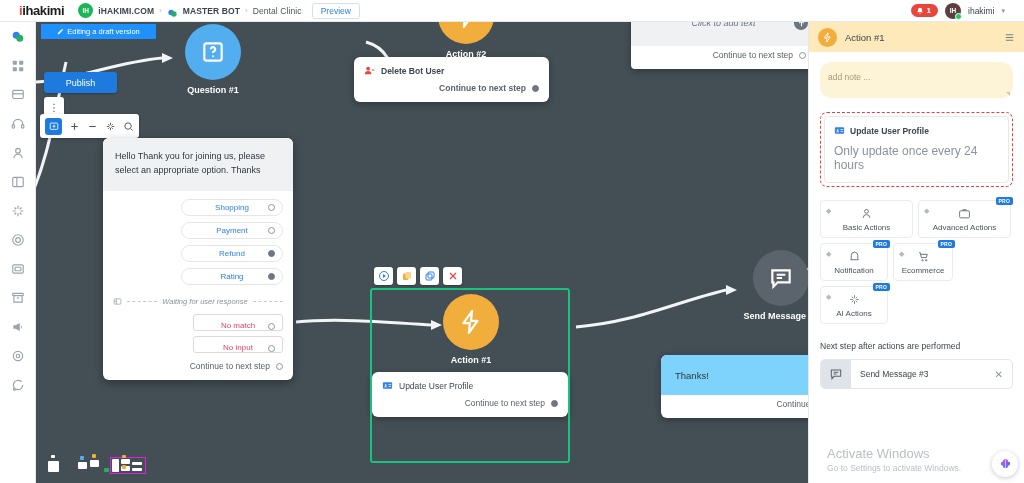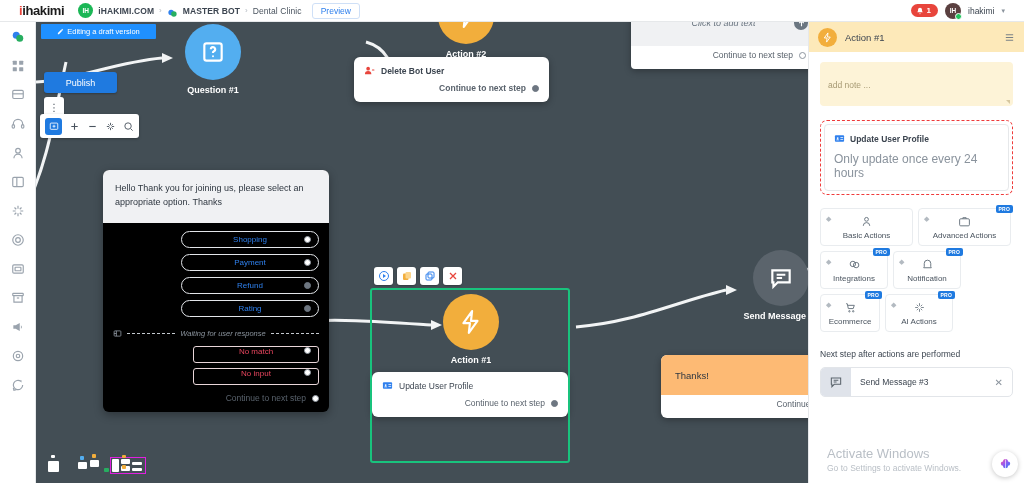--- a/index.html
+++ b/index.html
@@ -129,44 +129,44 @@
   .cont-row {
     display: flex; align-items: center; justify-content: flex-end; gap: 6px;
     padding: 4px 10px 9px 10px; font-size: 8.5px; color: #59626c;
   }
   .port { width: 7px; height: 7px; border-radius: 50%; border: 1px solid #8d959e; }
   .port.filled { background: #6d7681; border-color: #6d7681; }
   .port.hollow { background: #fff; }
 
   
   .q-card {
-    position: absolute; left: 67px; top: 116px; width: 226px;
-    background: #000000; border-radius: 6px; z-index: 14;
-    box-shadow: 0 3px 10px rgba(0,0,0,.32); overflow: hidden; margin-top: 32px;
+    position: absolute; left: 67px; top: 116px; width: 190px;
+    background: #ffffff; border-radius: 6px; z-index: 14;
+    box-shadow: 0 3px 10px rgba(0,0,0,.32); overflow: hidden;
   }
   .q-head {
     background: #f0f1f3; padding: 12px 12px 14px 12px;
     font-size: 9px; color: #2f3740; line-height: 1.5;
   }
   .q-opts { padding: 8px 10px 2px 10px; display: flex; flex-direction: column; gap: 6px; }
   .q-opt {
     margin-left: 68px; border: 1px solid #e2e5e9; border-radius: 11px;
     height: 17px; display: flex; align-items: center; justify-content: center;
     position: relative; font-size: 8px; color: #2f80ed; cursor: pointer;
   }
   .q-opt .port { position: absolute; right: 7px; }
   .wait-row {
     display: flex; align-items: center; gap: 5px;
     padding: 10px 10px 8px 10px; font-size: 7.5px; color: #8a939d; font-style: italic;
   }
   .wait-line { flex: 1; border-top: 1px dashed #c3c9cf; }
   .q-fall { padding: 0 10px 4px 10px; display: flex; flex-direction: column; gap: 5px; }
   .q-fb {
     margin-left: 80px; border: 1px solid #e8d5d8; border-radius: 3px;
-    height: 17px; display: flex; align-items: flex-start; justify-content: center;
+    height: 17px; display: flex; align-items: flex-end; justify-content: center;
     position: relative; font-size: 8px; color: #e8455e; cursor: pointer;
   }
   .q-fb .port { position: absolute; right: 7px; }
 
   
   .node-tools { position: absolute; display: flex; gap: 4px; z-index: 16; }
   .nt {
     width: 19px; height: 18px; background: #fff; border-radius: 3px;
     display: flex; align-items: center; justify-content: center; cursor: pointer;
     box-shadow: 0 1px 2px rgba(0,0,0,.25);
@@ -194,22 +194,22 @@
     gap: 8px; padding: 0 9px; flex: none;
   }
   .p-badge {
     width: 19px; height: 19px; border-radius: 50%; background: #f2ae3c;
     display: flex; align-items: center; justify-content: center;
   }
   .p-title { font-size: 9.5px; color: #3c4550; font-weight: 400; }
   .p-menu { margin-left: auto; color: #6b7681; cursor: pointer; display: flex; }
   .p-body { padding: 10px 11px 0 11px; flex: 1; overflow: hidden; }
   .note {
-    background: #fdf3d7; border-radius: 4px; height: 44px;
-    font-size: 8.5px; color: #a79a74; padding: 18px 8px; position: relative; cursor: text;
+    background: #fdf3d7; border-radius: 12px; height: 36px;
+    font-size: 8.5px; color: #a79a74; padding: 10px 8px; position: relative; cursor: text;
   }
   .note::after {
     content: ''; position: absolute; right: 3px; bottom: 2px;
     width: 0; height: 0; border-left: 4px solid transparent; border-top: 4px solid #d6c79f;
   }
   .hl-wrap {
     margin-top: 14px; border: 1.5px dashed #ef3b3b; border-radius: 7px; padding: 3px;
   }
   .hl-card {
     background: #fff; border: 1px solid #e6e8ea; border-radius: 4px; padding: 8px 9px 10px 9px;
@@ -576,21 +576,21 @@
     <div class="node" style="left:690px; top:228px; width:110px;">
       <div class="node-circle nc-m">
         <svg width="26" height="26" viewBox="0 0 24 24" fill="none" stroke="#fff" stroke-width="2">
             <path d="M4 5h16v11H9l-4 4v-4H4z"></path>
             <path d="M8 9h8M8 12h5"></path>
           </svg>
       </div>
       <div class="node-label">Send Message #3</div>
     </div>
     <div class="card" style="position:absolute; left:625px; top:333px; width:185px;">
-      <div style="background:#fdba74; height:40px; display:flex; align-items:center; padding-left:14px; font-size:9.5px; color:#2f3740;">Thanks!</div>
+      <div style="background:#7dd3fc; height:40px; display:flex; align-items:center; padding-left:14px; font-size:9.5px; color:#2f3740;">Thanks!</div>
       <div class="cont-row">
         <span>Continue to nex</span>
       </div>
     </div>
 
     <div class="minimap">
       <div class="mm-chip" style="left:8px; top:18px; width:11px; height:11px;"></div>
       <div class="mm-chip" style="left:11px; top:12px; width:4px; height:3px;"></div>
       <div class="mm-chip" style="left:38px; top:19px; width:9px; height:7px;"></div>
       <div class="mm-chip" style="left:40px; top:13px; width:4px; height:4px; background:#53aef0;"></div>
@@ -663,31 +663,20 @@
                 <path d="M9 7V5h6v2"></path>
               </svg>
           </span>
           <span class="cl">Advanced Actions</span>
         </div>
         <div class="cat" style="width:68px;">
           <span class="drag">◆</span>
           <span class="pro">PRO</span>
           <span class="ci">
             <svg width="13" height="13" viewBox="0 0 24 24" fill="none" stroke="currentColor" stroke-width="1.8">
-                <circle cx="9" cy="11" r="5"></circle>
-                <circle cx="15" cy="13" r="5"></circle>
-              </svg>
-          </span>
-          <span class="cl">Integrations</span>
-        </div>
-        <div class="cat" style="width:68px;">
-          <span class="drag">◆</span>
-          <span class="pro">PRO</span>
-          <span class="ci">
-            <svg width="13" height="13" viewBox="0 0 24 24" fill="none" stroke="currentColor" stroke-width="1.8">
                 <path d="M6 16V10a6 6 0 0 1 12 0v6l1 2H5l1-2z"></path>
               </svg>
           </span>
           <span class="cl">Notification</span>
         </div>
         <div class="cat" style="width:60px;">
           <span class="drag">◆</span>
           <span class="pro">PRO</span>
           <span class="ci">
             <svg width="13" height="13" viewBox="0 0 24 24" fill="none" stroke="currentColor" stroke-width="1.8">

